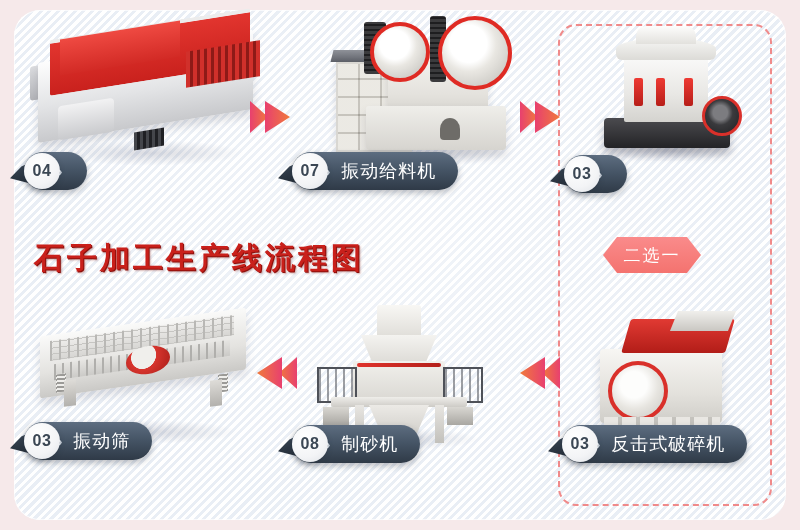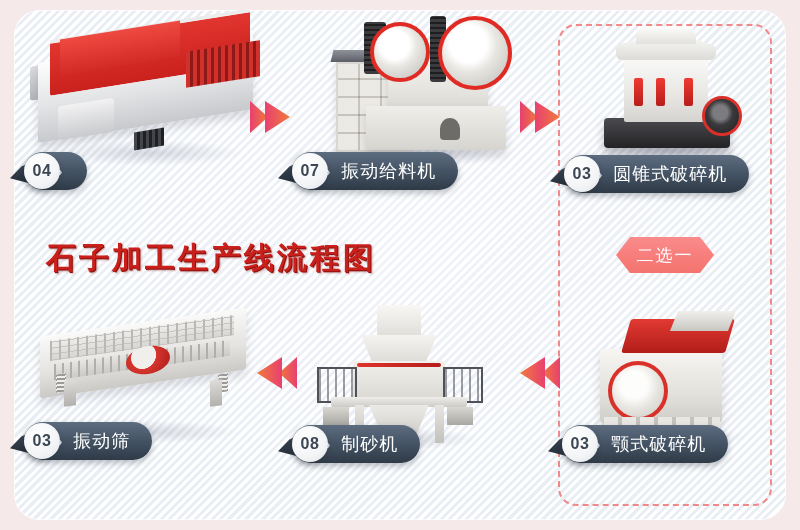--- a/index.html
+++ b/index.html
@@ -479,42 +479,41 @@
     <div class="cc-cap"></div>
     <div class="cc-cyl" style="left:36px;"></div>
     <div class="cc-cyl" style="left:58px;"></div>
     <div class="cc-cyl" style="left:86px;"></div>
     <div class="cc-wheel"></div>
   </div>
 
   <div class="label" style="left:564px; top:155px;">
     <div class="label-pill">
       <span class="label-chevron">›</span>
-      <span>圆锥式破碎机</span>
     </div>
     <div class="label-num">03</div>
   </div>
 
-  <div class="badge" style="left:616px; top:237px;">
+  <div class="badge" style="left:603px; top:237px;">
     <span>二选一</span>
   </div>
 
   <div class="shadow-blob" style="left:596px; top:426px; width:152px; height:22px;"></div>
   <div class="machine" style="left:590px; top:305px; width:160px; height:140px;">
     <div class="ic-body"></div>
     <div class="ic-top"></div>
     <div class="ic-hopper"></div>
     <div class="ic-wheel"></div>
     <div class="ic-legs"></div>
   </div>
 
   <div class="label" style="left:562px; top:425px;">
     <div class="label-pill">
       <span class="label-chevron">›</span>
-      <span>颚式破碎机</span>
+      <span>反击式破碎机</span>
     </div>
     <div class="label-num">03</div>
   </div>
 
   <div class="arrow" style="left:518px; top:353px;">
     <svg width="46" height="40" viewBox="0 0 46 40">
       <defs>
         <linearGradient id="ag3" x1="1" y1="0" x2="0" y2="0">
           <stop offset="0%" stop-color="#e8406f"></stop>
           <stop offset="100%" stop-color="#f07a3c"></stop>
@@ -575,15 +574,15 @@
   </div>
 
   <div class="label" style="left:24px; top:422px;">
     <div class="label-pill">
       <span class="label-chevron">›</span>
       <span>振动筛</span>
     </div>
     <div class="label-num">03</div>
   </div>
 
-  <div class="title" style="left:46px; top:238px;">石子加工生产线流程图</div>
+  <div class="title" style="left:34px; top:238px;">石子加工生产线流程图</div>
 
 </div>
 
 </body></html>

